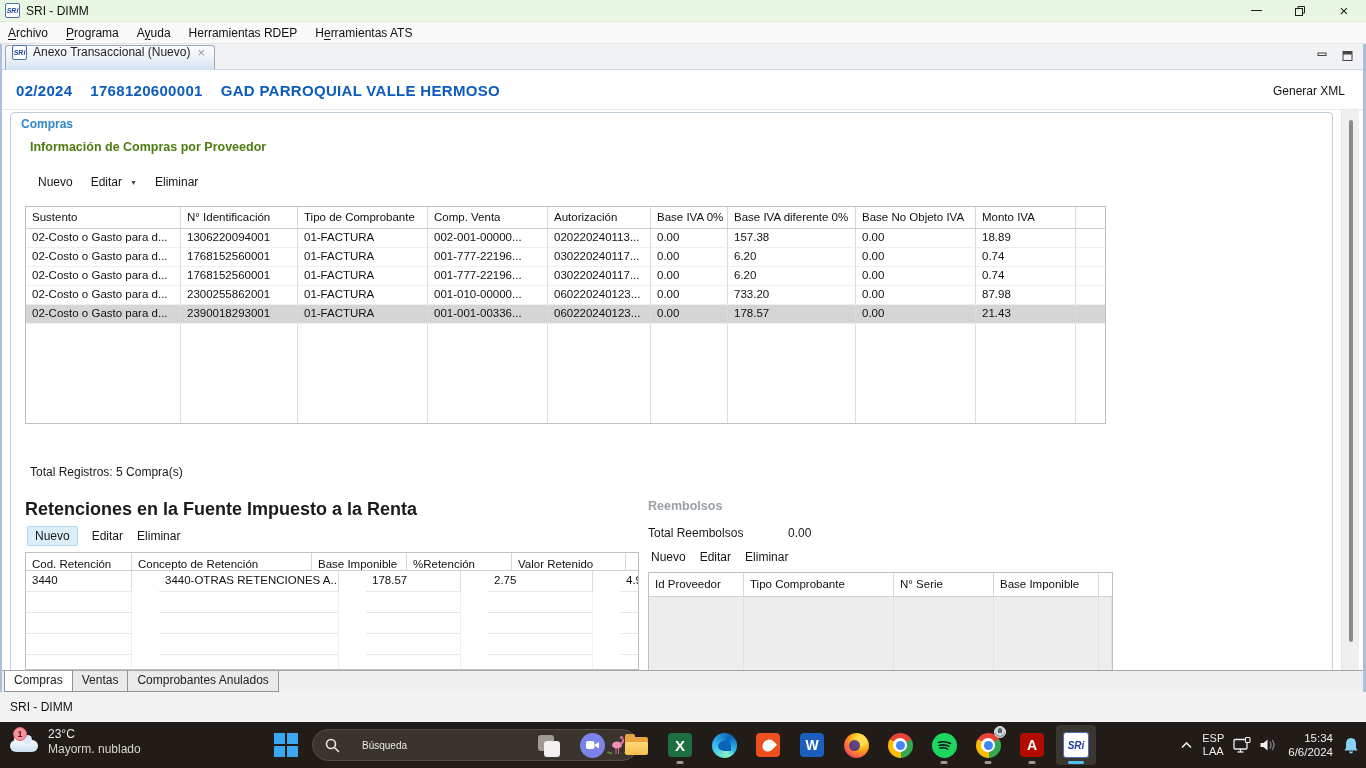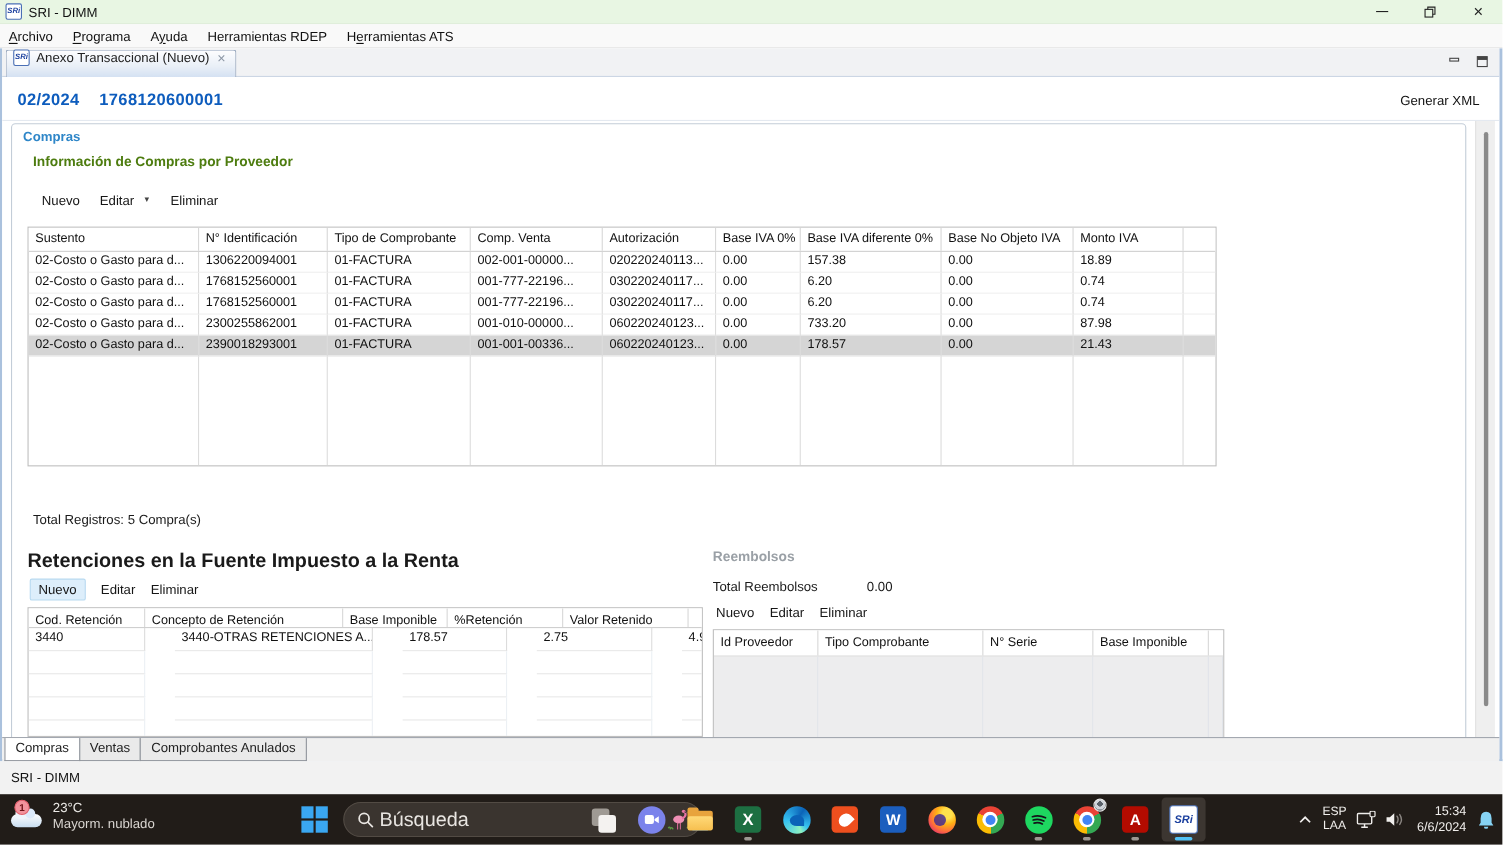--- a/index.html
+++ b/index.html
@@ -117,21 +117,21 @@
   .weather-badge { position:absolute; left:3px; top:-2px; width:14px; height:14px; border-radius:50%; background:#f2939d; border:1px solid #e2606d; color:#6d1016; font-size:9px; font-weight:bold; display:flex; align-items:center; justify-content:center; }
   .weather-text { display:flex; flex-direction:column; line-height:1.25; }
   .weather-temp { font-size:12px; }
   .weather-cond { font-size:12px; color:#d9d5d1; }
 
   .start-btn { position:absolute; left:268px; top:7px; width:36px; height:32px; display:flex; align-items:center; justify-content:center; border-radius:4px; }
   .win-logo { display:grid; grid-template-columns:11px 11px; grid-template-rows:11px 11px; gap:2px; }
   .win-logo span { background:#3aa7f1; }
 
   .search-pill { position:absolute; left:312px; top:7px; width:326px; height:32px; background:#3a342f; border:1px solid #52var4b; border:1px solid #524b44; border-radius:16px; display:flex; align-items:center; padding:0 6px 0 12px; color:#e9e6e2; }
-  .search-pill .s-label { font-size:18px; margin-left:5px; flex:1; }
+  .search-pill .s-label { font-size:10px; margin-left:22px; flex:1; }
 
   .tb-icons { position:absolute; left:528px; top:3px; display:flex; gap:4px; }
   .tb-btn { position:relative; width:40px; height:40px; display:flex; align-items:center; justify-content:center; border-radius:4px; }
   .tb-btn.active-app { background:#3c3631; }
   .run-dot { position:absolute; bottom:1px; left:50%; transform:translateX(-50%); width:7px; height:3px; border-radius:2px; background:#9d9892; }
   .run-dot.active { width:16px; background:#51c1f5; }
 
   .ico { width:25px; height:25px; position:relative; }
   .taskview-back { position:absolute; left:2px; top:2px; width:16px; height:16px; background:#9f9a94; border-radius:3px; }
   .taskview-front { position:absolute; left:8px; top:8px; width:16px; height:16px; background:#f4f2f0; border-radius:3px; }
@@ -213,20 +213,21 @@
           </svg>
         </span>
     </div>
   </div>
 
   <div class="view">
 
     <div class="hdr-blue">
       <span>02/2024</span>
       <span>1768120600001</span>
+      <span>GAD PARROQUIAL VALLE HERMOSO</span>
     </div>
     <span class="generate-xml">Generar XML</span>
     <div class="hdr-sep"></div>
 
     <div class="group">
       <span class="group-label">Compras</span>
       <div class="info-title">Información de Compras por Proveedor</div>
 
       <div class="toolbar compras-tb">
         <span class="tb-item">Nuevo</span>

